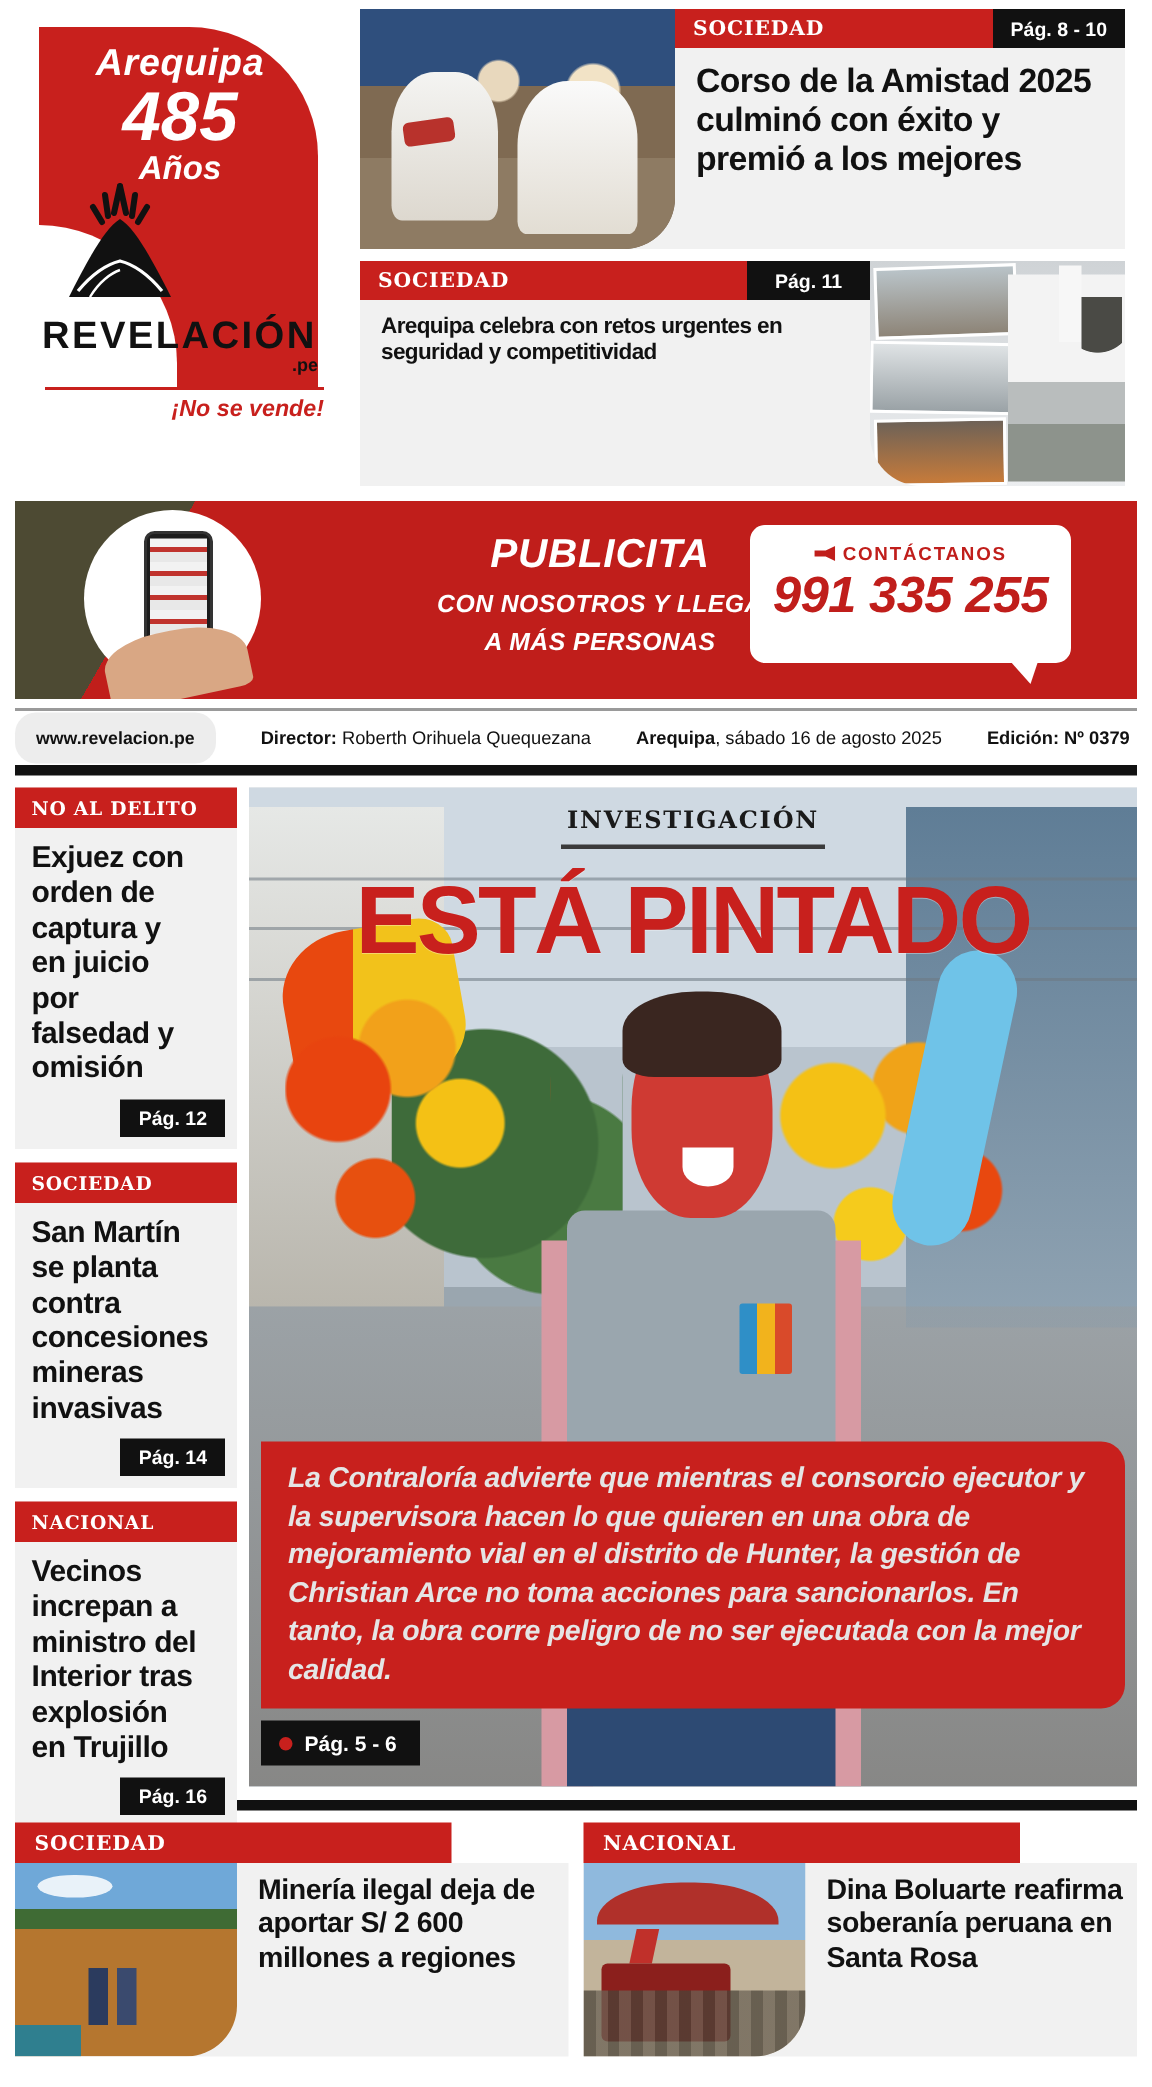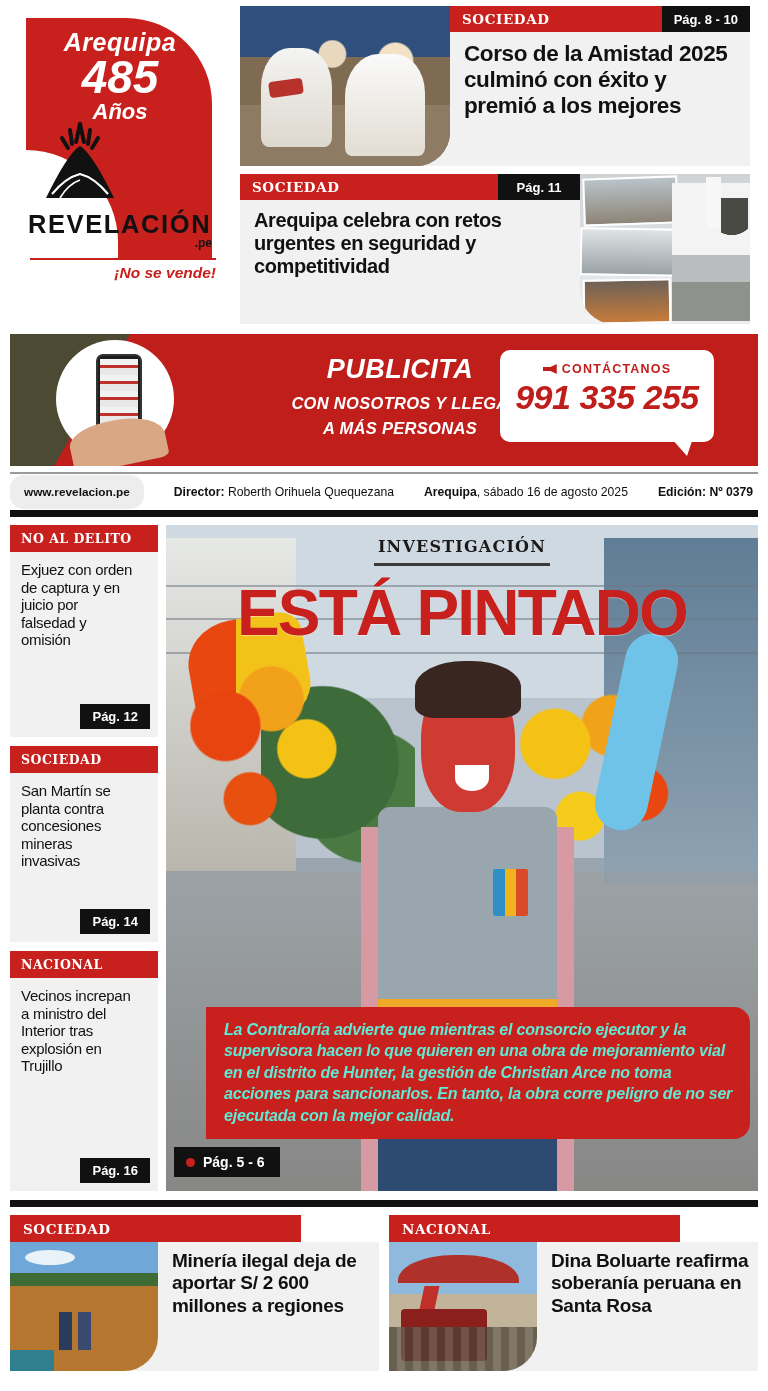--- a/index.html
+++ b/index.html
@@ -69,21 +69,21 @@
     font-family:"DejaVu Serif", serif;
   }
   .tn-pag {
     background:#111; color:#fff; font-size:13px; font-weight:bold;
     display:flex; align-items:center; justify-content:center; padding:0 12px; min-width:82px;
   }
   .tn-title {
     padding:9px 10px 8px 14px; font-size:22.5px; font-weight:bold; line-height:1.16;
     letter-spacing:-.4px;
   }
-  .tn2 .tn-title { font-size:20px; }
+  .tn2 .tn-title { font-size:15px; }
 
   
   .ph { position:absolute; inset:0; }
   .ph-corso { background:
       radial-gradient(circle at 74% 34%, #f2e3c6 0 9%, transparent 10%),
       radial-gradient(circle at 44% 30%, #e8d8bd 0 8%, transparent 9%),
       linear-gradient(#2f4f7d 0 32%, #7f6a52 32% 62%, #8e7b63 62% 100%),
       #6f5b46; }
   .ph-corso:before{ content:""; position:absolute; left:10%; top:26%; width:34%; height:62%;
       background:linear-gradient(#f4f4f2,#ddd8cf); border-radius:40% 40% 10% 10%; }
@@ -144,21 +144,21 @@
   .ib-item b { font-weight:bold; }
   .rule-thick { margin:0 10px 8px 10px; height:7px; background:#111; }
 
   
   .main-wrap { display:flex; margin:0 10px; gap:8px; height:666px; }
 
   .side { width:148px; display:flex; flex-direction:column; gap:9px; }
   .side-card { background:#f1f1f1; display:flex; flex-direction:column; }
   .side-cat { background:#C8201D; color:#fff; font-size:12.5px; font-weight:bold;
       letter-spacing:.5px; padding:6px 0 6px 11px; font-family:"DejaVu Serif", serif; }
-  .side-title { padding:9px 24px 4px 11px; font-size:15px; font-weight:normal; line-height:1.17;
+  .side-title { padding:9px 24px 4px 11px; font-size:20px; font-weight:bold; line-height:1.17;
       letter-spacing:-.3px; flex:1; }
   .side-pagwrap { display:flex; justify-content:flex-end; padding:4px 8px 8px 0; }
   .side-pag { background:#111; color:#fff; font-size:13px; font-weight:bold; padding:5px 12px; }
 
   .hero { flex:1; position:relative; overflow:hidden; background:#cfd6dc; }
   .hero-photo { position:absolute; inset:0;
       background:
         linear-gradient(#cfd9e2 0 26%, #b9c4ce 26% 50%, #9aa6af 50% 100%); }
   
   .hero-wire { position:absolute; left:0; right:0; height:2px; background:rgba(110,120,130,.55); }
@@ -211,23 +211,23 @@
   }
   .hero-kicker .kline { width:176px; height:2.5px; background:#3b3b3b; margin:0 auto; }
   .hero-head {
     position:absolute; left:0; right:0; top:56px; text-align:center; z-index:7;
     font-size:64px; font-weight:bold; color:#C8201D; letter-spacing:-1.8px; line-height:1;
     text-shadow:0 1px 0 rgba(255,255,255,.35);
   }
 
   .hero-caption {
     position:absolute; left:8px; right:8px; bottom:52px; z-index:8;
-    background:#C8201D; color:#5eead4; padding:12px 16px 13px 18px;
+    background:#C8201D; color:#e5e5e5; padding:12px 16px 13px 18px;
     border-radius:0 16px 16px 0;
-    font-size:16px; font-style:italic; font-weight:bold; line-height:1.34; letter-spacing:-.2px;margin-left:32px;
+    font-size:19px; font-style:italic; font-weight:bold; line-height:1.34; letter-spacing:-.2px;
   }
   .hero-pag {
     position:absolute; left:8px; bottom:14px; z-index:9; background:#111; color:#fff;
     padding:7px 16px 7px 12px; font-size:14px; font-weight:bold;
     display:flex; align-items:center; gap:8px;
   }
   .dot { width:9px; height:9px; border-radius:50%; background:#C8201D; display:inline-block; }
 
   
   .rule-thick2 { margin:9px 10px 8px 10px; height:7px; background:#111; }

